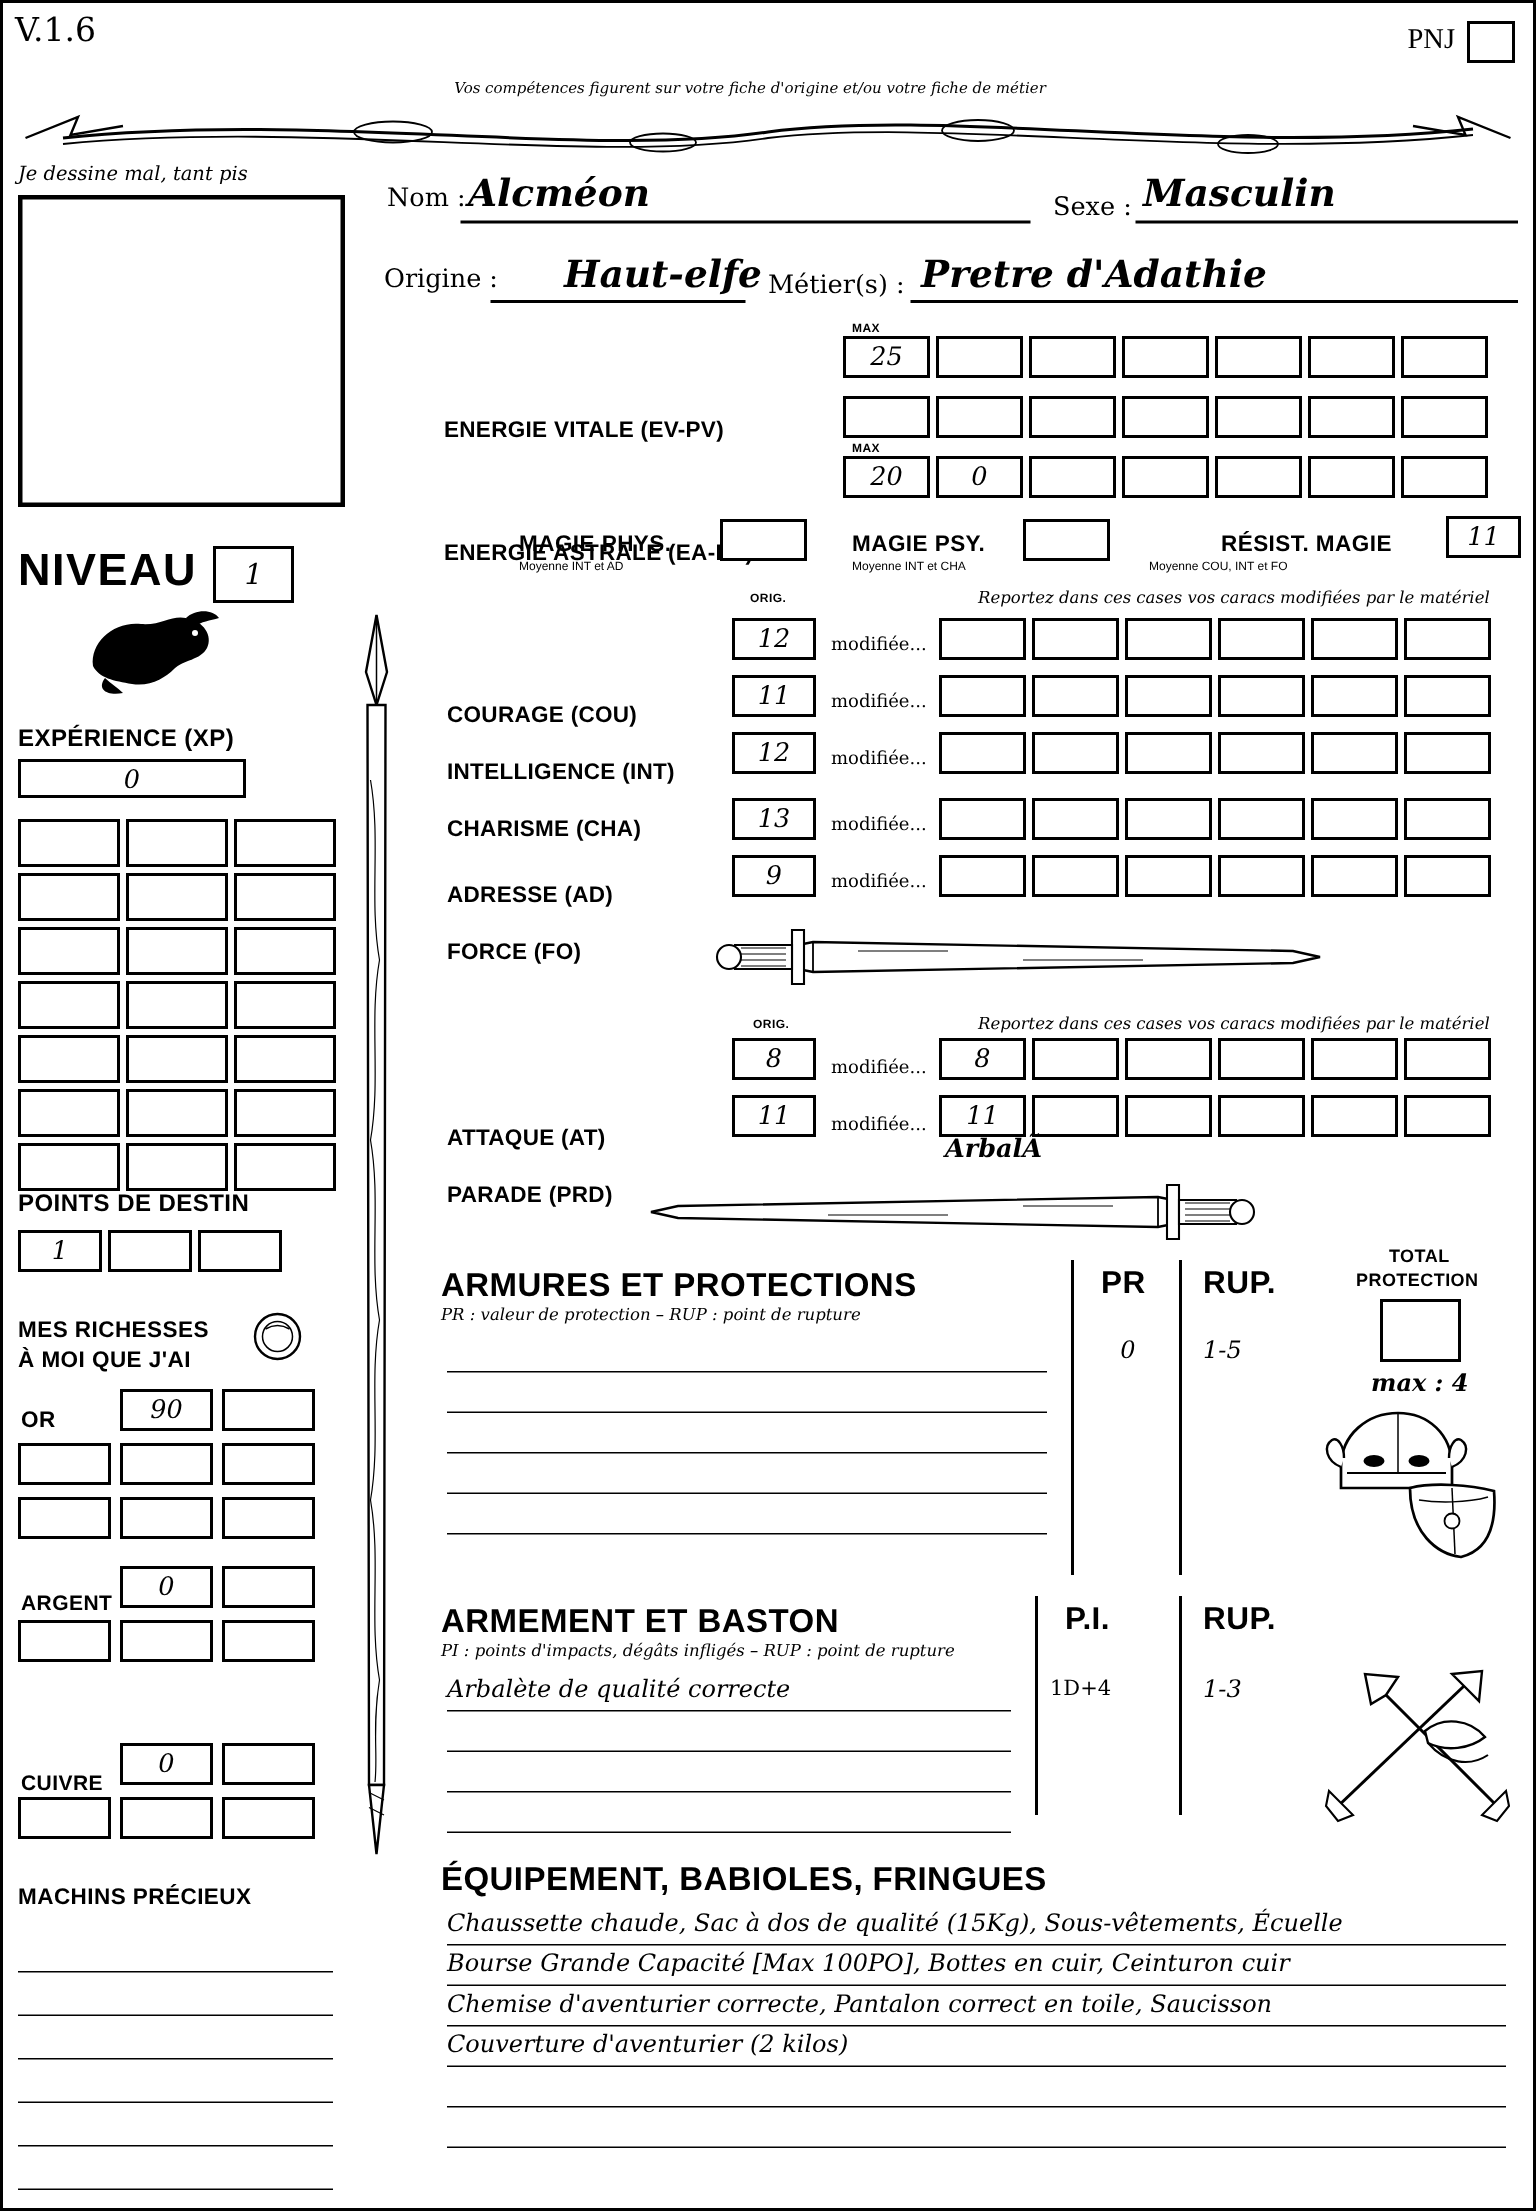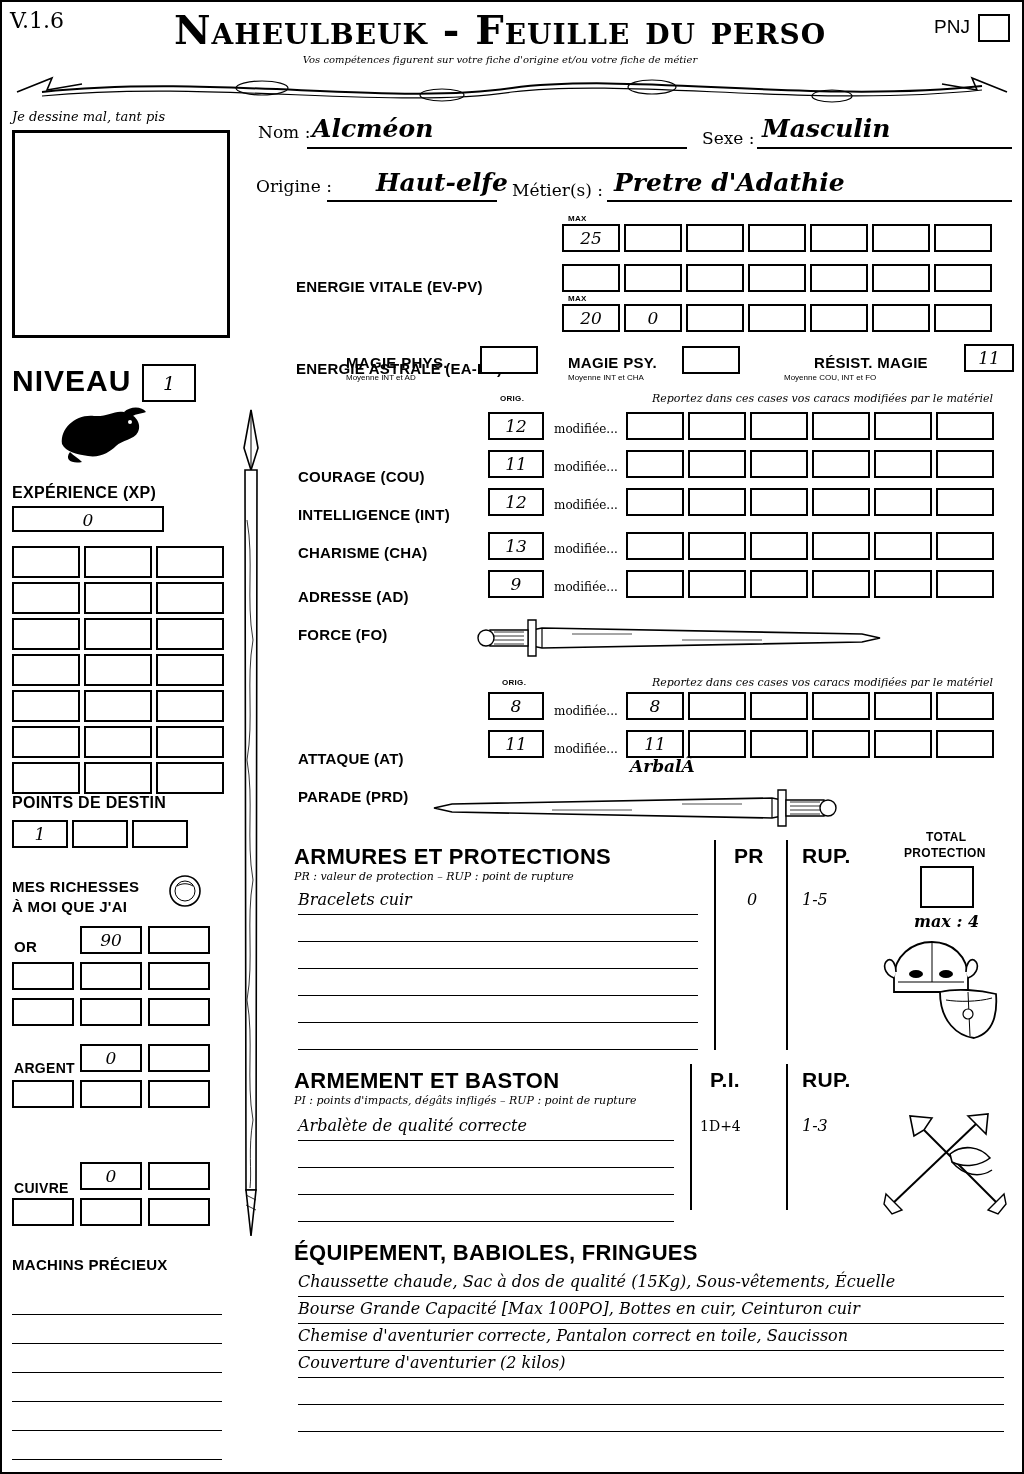--- a/index.html
+++ b/index.html
@@ -12,21 +12,21 @@
   .box{border:2px solid #000;box-sizing:border-box;background:#fff;}
   .lbl{font-weight:bold;letter-spacing:.3px;}
   .tiny{font-size:8px;}
 
   
   .version{left:8px;top:6px;font-family:"DejaVu Serif",serif;font-size:22px;}
   .title{left:128px;top:4px;width:740px;text-align:center;font-family:"DejaVu Serif",serif;
          font-size:40px;font-weight:bold;letter-spacing:1px;font-variant:small-caps;}
   .subtitle{left:128px;top:52px;width:740px;text-align:center;font-family:"DejaVu Serif",serif;
             font-style:italic;font-size:10px;}
-  .pnj{right:52px;top:14px;font-family:Liberation Sans, sans-serif;font-size:19px;}
+  .pnj{right:52px;top:14px;font-family:Liberation Serif, serif;font-size:19px;}
   .pnjbox{right:12px;top:12px;width:32px;height:28px;}
 
   .ornament{left:10px;top:70px;width:1000px;height:34px;}
 
   
   .drawnote{left:10px;top:107px;font-family:"DejaVu Serif",serif;font-style:italic;font-size:13px;}
   .portrait{left:10px;top:128px;width:212px;height:202px;border:3px solid #000;}
 
   
   .idline{border-bottom:2px solid #000;height:0;}
@@ -43,21 +43,20 @@
 
   .equipline{font-family:"DejaVu Serif",serif;font-style:italic;font-size:16px;border-bottom:1.5px solid #000;
              height:26px;line-height:24px;white-space:nowrap;}
 </style>
 </head>
 <body>
 
 <div class="sheet">
 
   <div class="abs version">V.1.6</div>
-  <div class="abs title">Naheulbeuk - Feuille du perso</div>
   <div class="abs subtitle">Vos compétences figurent sur votre fiche d'origine et/ou votre fiche de métier</div>
   <div class="abs pnj">PNJ</div>
   <div class="abs box pnjbox"></div>
 
   <svg class="abs ornament" viewBox="0 0 1000 34">
     <path d="M5 20 L40 6 L35 18 L70 12" stroke="#000" fill="none" stroke-width="1.6"></path>
     <path d="M30 20 C 200 2, 380 34, 500 16 C 620 0, 800 32, 970 14" stroke="#000" fill="none" stroke-width="2"></path>
     <path d="M30 24 C 200 8, 380 38, 500 20 C 620 6, 800 36, 970 18" stroke="#000" fill="none" stroke-width="1.2"></path>
     <path d="M995 20 L960 6 L965 18 L930 12" stroke="#000" fill="none" stroke-width="1.6"></path>
     <ellipse cx="250" cy="16" rx="26" ry="7" stroke="#000" fill="none" stroke-width="1.2"></ellipse>
@@ -125,21 +124,21 @@
     <div class="cellv"></div>
   </div>
 
   <div class="abs lbl" style="left:566px;top:352px;font-size:15px;">MAGIE PSY.</div>
   <div class="abs tiny" style="left:566px;top:371px;">Moyenne INT et CHA</div>
   <div class="abs box" style="left:680px;top:344px;width:58px;height:28px;">
     <div class="cellv"></div>
   </div>
 
   <div class="abs lbl" style="left:812px;top:352px;font-size:15px;">RÉSIST. MAGIE</div>
-  <div class="abs tiny" style="left:782px;top:371px;">Moyenne COU, INT et FO</div>
+  <div class="abs tiny" style="left:764px;top:371px;">Moyenne COU, INT et FO</div>
   <div class="abs box" style="left:962px;top:342px;width:50px;height:28px;">
     <div class="cellv">11</div>
   </div>
 
   <div class="abs tiny lbl" style="left:498px;top:392px;">ORIG.</div>
   <div class="abs sechint" style="left:650px;top:390px;">Reportez dans ces cases vos caracs modifiées par le matériel</div>
 
   <div class="abs statlabel" style="left:296px;top:420px;">COURAGE (COU)</div>
   <div class="abs box" style="left:486px;top:410px;width:56px;height:28px;">
     <div class="cellv">12</div>
@@ -367,21 +366,20 @@
 
   <div class="abs sectitle" style="left:292px;top:842px;">ARMURES ET PROTECTIONS</div>
   <div class="abs sechint" style="left:292px;top:868px;">PR : valeur de protection – RUP : point de rupture</div>
   <div class="abs lbl" style="left:732px;top:842px;font-size:21px;">PR</div>
   <div class="abs lbl" style="left:800px;top:842px;font-size:21px;">RUP.</div>
 
   <div class="abs" style="left:712px;top:838px;height:210px;border-left:2px solid #000;"></div>
   <div class="abs" style="left:784px;top:838px;height:210px;border-left:2px solid #000;"></div>
 
   <div class="abs" style="left:296px;top:886px;width:400px;">
-    <div class="equipline">Bracelets cuir</div>
     <div class="equipline"></div>
     <div class="equipline"></div>
     <div class="equipline"></div>
     <div class="equipline"></div>
     <div class="equipline"></div>
   </div>
   <div class="abs" style="left:724px;top:886px;width:52px;">
     <div class="equipline" style="border-bottom:none;text-align:center;">0</div>
     <div class="equipline" style="border-bottom:none;text-align:center;"></div>
     <div class="equipline" style="border-bottom:none;text-align:center;"></div>

